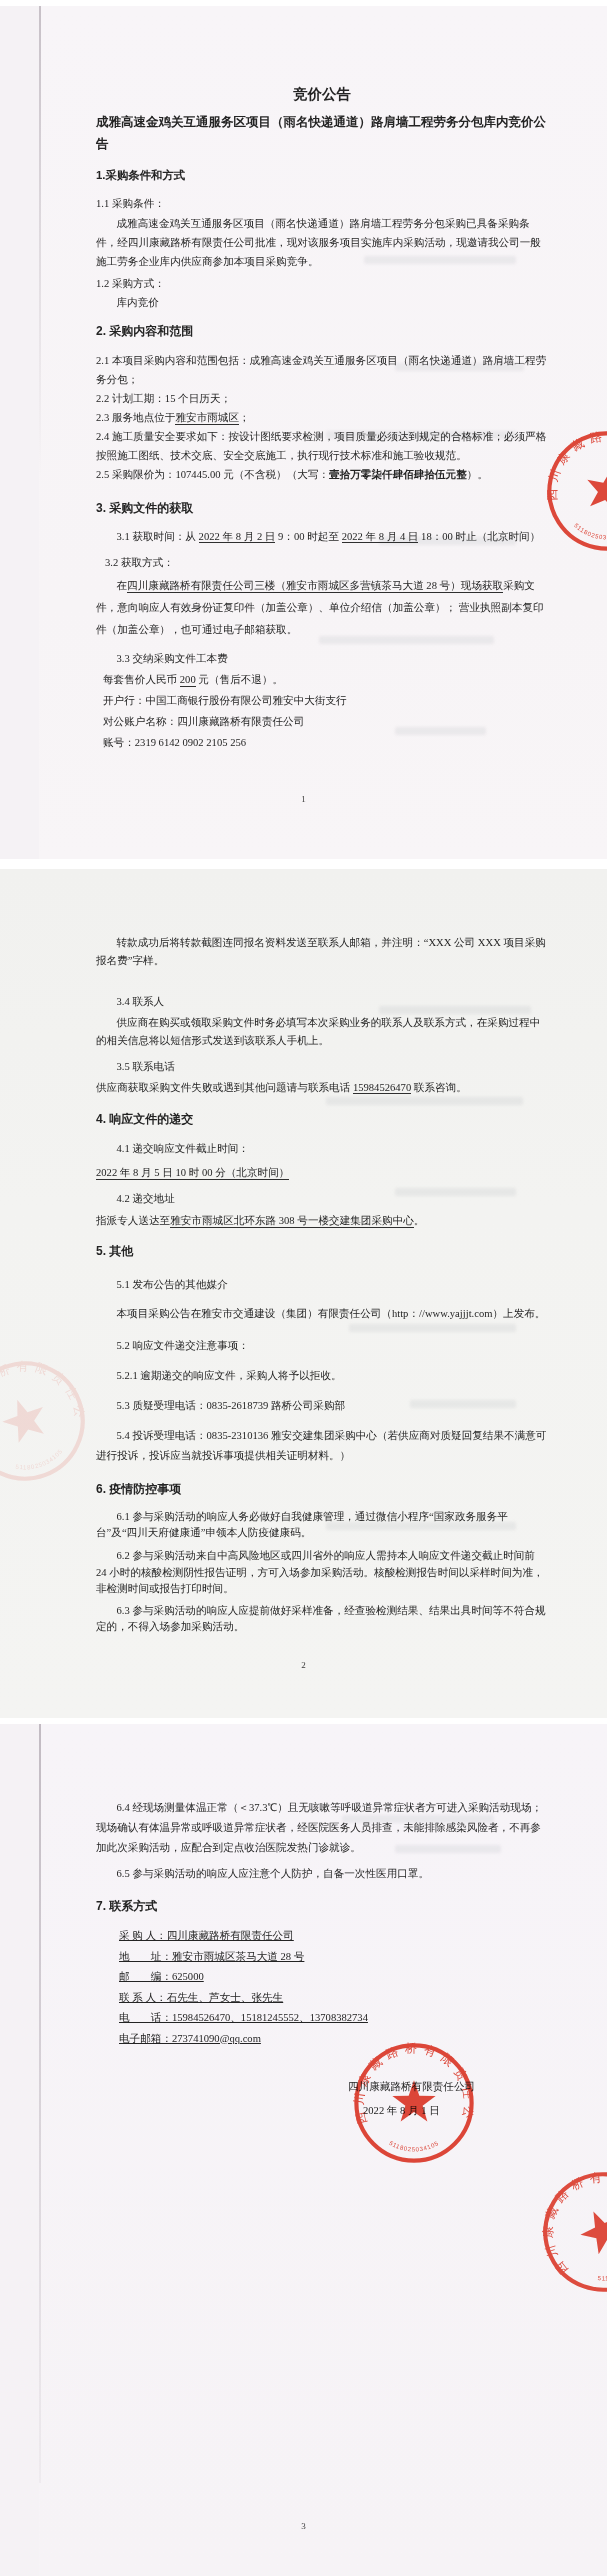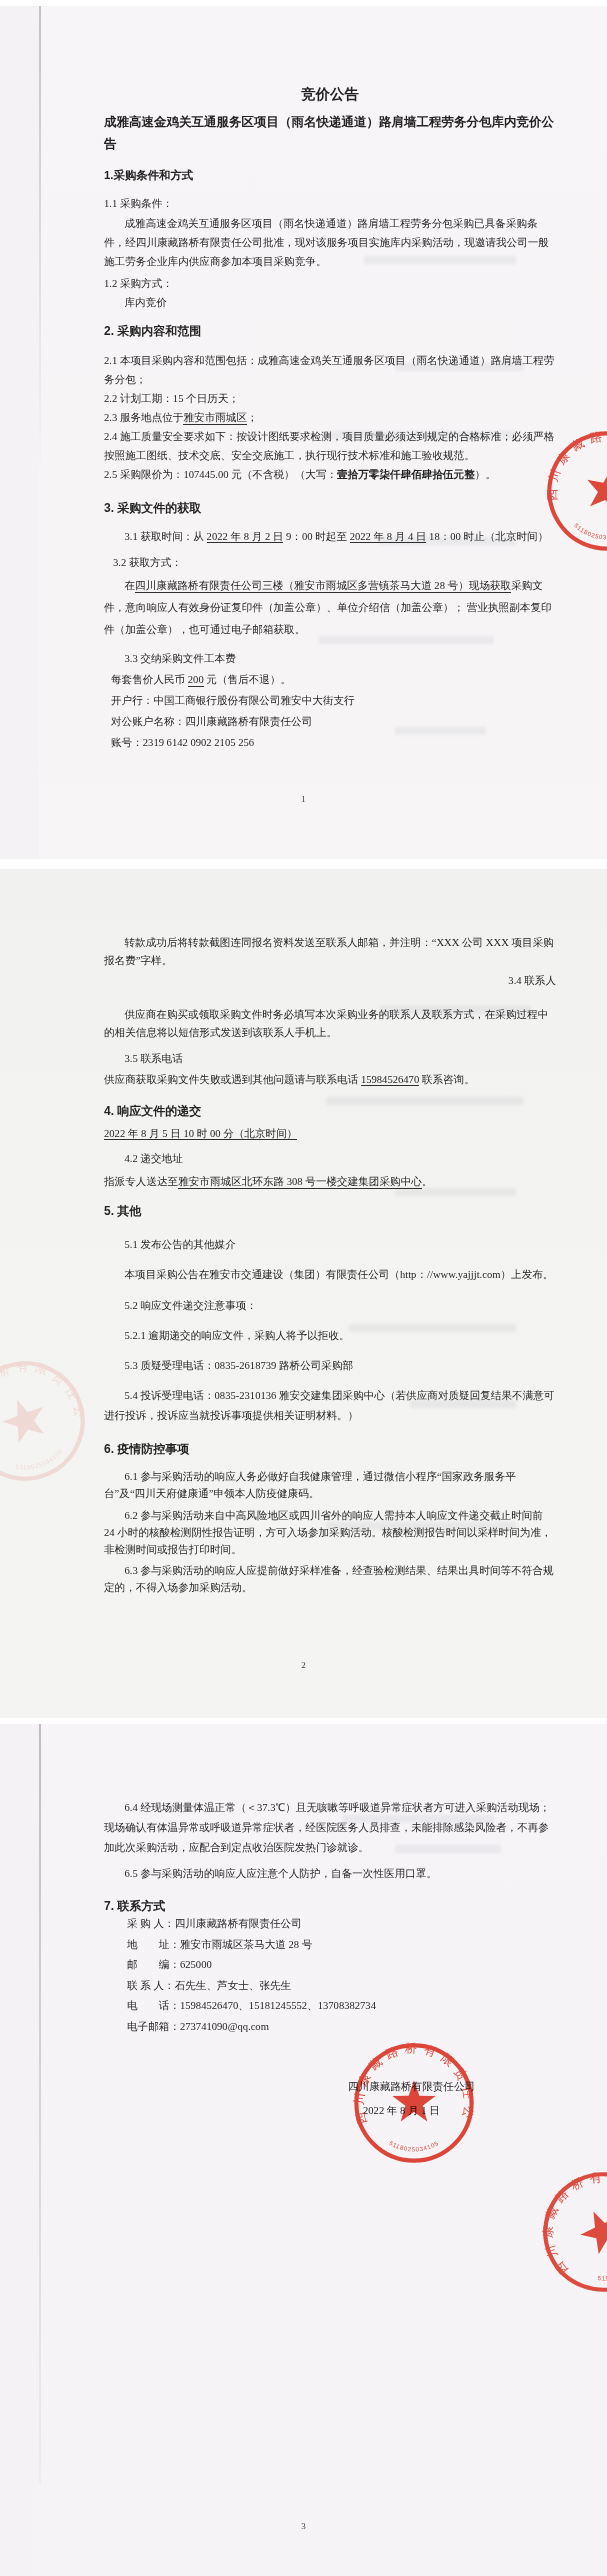--- a/index.html
+++ b/index.html
@@ -8,21 +8,21 @@
     font-family:"Liberation Serif", serif;color:#242424;
   }
   .page{position:absolute;left:0;width:607px;overflow:hidden;}
   #page1{top:6px;height:853px;background:linear-gradient(180deg,#f8f5f8 0%,#f7f4f6 70%,#f8f5f7 100%);}
   #page2{top:869px;height:849px;background:linear-gradient(180deg,#f1f1ef 0%,#f3f3f1 40%,#f4f4f2 100%);}
   #page3{top:1724px;height:852px;background:linear-gradient(180deg,#f7f4f8 0%,#f6f3f6 100%);}
   .edge-strip{position:absolute;left:0;top:0;bottom:0;width:39px;background:rgba(244,241,244,.85);}
   .fold-line{position:absolute;left:39px;top:0;width:1.5px;}
   #page1 .fold-line{height:471px;background:linear-gradient(180deg,rgba(150,140,150,.50),rgba(150,140,150,0));}
   #page3 .fold-line{height:759px;background:linear-gradient(180deg,rgba(150,140,150,.55),rgba(150,140,150,.08));}
-  .content{position:absolute;left:104px;width:452px;top:0;font-size:10.6px;line-height:19px;}
+  .content{position:absolute;left:96px;width:452px;top:0;font-size:10.6px;line-height:19px;}
   #page2 .content{line-height:18px;}
   #page3 .content{line-height:20px;}
   .doc-title{font-family:"Liberation Sans",sans-serif;font-weight:bold;font-size:14.4px;line-height:18px;text-align:center;}
   .doc-subtitle{font-family:"Liberation Sans",sans-serif;font-weight:bold;font-size:12.5px;line-height:22px;text-align:left;}
   .h{font-family:"Liberation Sans",sans-serif;font-weight:bold;font-size:12px;line-height:15px;}
   .h-sm{font-family:"Liberation Sans",sans-serif;font-weight:bold;font-size:11.4px;line-height:15px;}
   .ind{text-indent:20.5px;}
   .ml{margin-left:20.5px;}
   .u{border-bottom:0.8px solid #2f2f2f;padding-bottom:0.8px;}
   .bold{font-weight:bold;}
@@ -107,26 +107,27 @@
 <div class="page" id="page2">
   <div class="sm" style="left:379px;top:137px;width:152px;"></div>
   <div class="sm" style="left:326px;top:228px;width:197px;"></div>
   <div class="sm" style="left:395px;top:319px;width:121px;"></div>
   <div class="sm" style="left:349px;top:455px;width:167px;"></div>
   <div class="sm" style="left:410px;top:531px;width:106px;"></div>
   <div class="sm" style="left:326px;top:653px;width:190px;"></div>
 
   <div class="content">
     <div class="ind" style="margin-top:65px;">转款成功后将转款截图连同报名资料发送至联系人邮箱，并注明：“XXX 公司 XXX 项目采购报名费”字样。</div>
-    <div class="ml" style="margin-top:2px;text-align:right;">3.4 联系人</div>
-    <div class="ind" style="margin-top:16px;">供应商在购买或领取采购文件时务必填写本次采购业务的联系人及联系方式，在采购过程中的相关信息将以短信形式发送到该联系人手机上。</div>
+    <div class="ml" style="margin-top:23px;">3.4 联系人</div>
+    <div class="ind" style="margin-top:3px;">供应商在购买或领取采购文件时务必填写本次采购业务的联系人及联系方式，在采购过程中的相关信息将以短信形式发送到该联系人手机上。</div>
     <div class="ml" style="margin-top:7.6px;">3.5 联系电话</div>
     <div style="margin-top:3px;"><span>供应商获取采购文件失败或遇到其他问题请与联系电话 </span><span class="u">15984526470</span><span> 联系咨询。</span></div>
 
     <div class="h" style="margin-top:15px;">4. 响应文件的递交</div>
+    <div class="ml" style="margin-top:13.7px;">4.1 递交响应文件截止时间：</div>
     <div style="margin-top:6px;"><span class="u">2022 年 8 月 5 日 10 时 00 分（北京时间）</span></div>
     <div class="ml" style="margin-top:7.6px;">4.2 递交地址</div>
     <div style="margin-top:4.6px;"><span>指派专人送达至</span><span class="u">雅安市雨城区北环东路 308 号一楼交建集团采购中心</span><span>。</span></div>
 
     <div class="h" style="margin-top:13.7px;">5. 其他</div>
     <div class="ml" style="margin-top:16.7px;">5.1 发布公告的其他媒介</div>
     <div class="ind lh27" style="margin-top:10.6px;">本项目采购公告在雅安市交通建设（集团）有限责任公司（http：//www.yajjjt.com）上发布。</div>
     <div class="ml" style="margin-top:12px;">5.2 响应文件递交注意事项：</div>
     <div class="ml" style="margin-top:12px;">5.2.1 逾期递交的响应文件，采购人将予以拒收。</div>
     <div class="ml" style="margin-top:12px;">5.3 质疑受理电话：0835-2618739 路桥公司采购部</div>
@@ -156,21 +157,21 @@
   <div class="edge-strip"></div>
   <div class="fold-line"></div>
 
   <div class="sm" style="left:342px;top:91px;width:152px;"></div>
   <div class="sm" style="left:395px;top:121px;width:106px;"></div>
 
   <div class="content">
     <div class="ind" style="margin-top:74px;">6.4 经现场测量体温正常（＜37.3℃）且无咳嗽等呼吸道异常症状者方可进入采购活动现场；现场确认有体温异常或呼吸道异常症状者，经医院医务人员排查，未能排除感染风险者，不再参加此次采购活动，应配合到定点收治医院发热门诊就诊。</div>
     <div class="ind" style="margin-top:6px;">6.5 参与采购活动的响应人应注意个人防护，自备一次性医用口罩。</div>
     <div class="h" style="margin-top:15px;">7. 联系方式</div>
-    <div class="contacts" style="">
+    <div class="contacts" style="margin-top:12px;text-decoration:underline;">
       <div>采 购 人：四川康藏路桥有限责任公司</div>
       <div>地　　址：雅安市雨城区茶马大道 28 号</div>
       <div>邮　　编：625000</div>
       <div>联 系 人：石先生、芦女士、张先生</div>
       <div>电　　话：15984526470、15181245552、13708382734</div>
       <div>电子邮箱：273741090@qq.com</div>
     </div>
   </div>
 
   <div class="sig">

